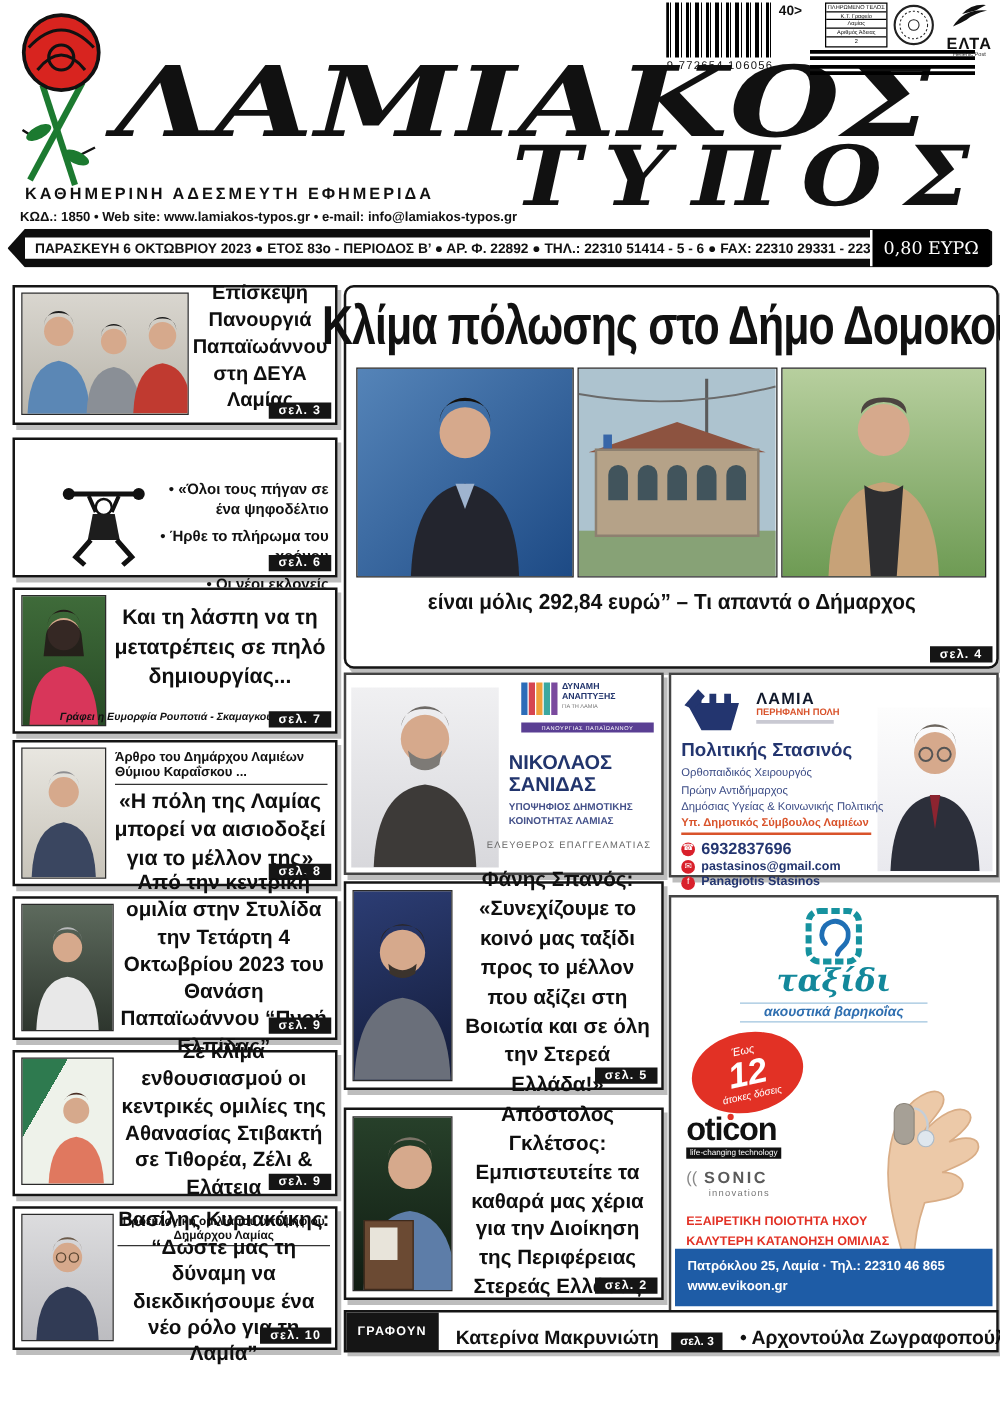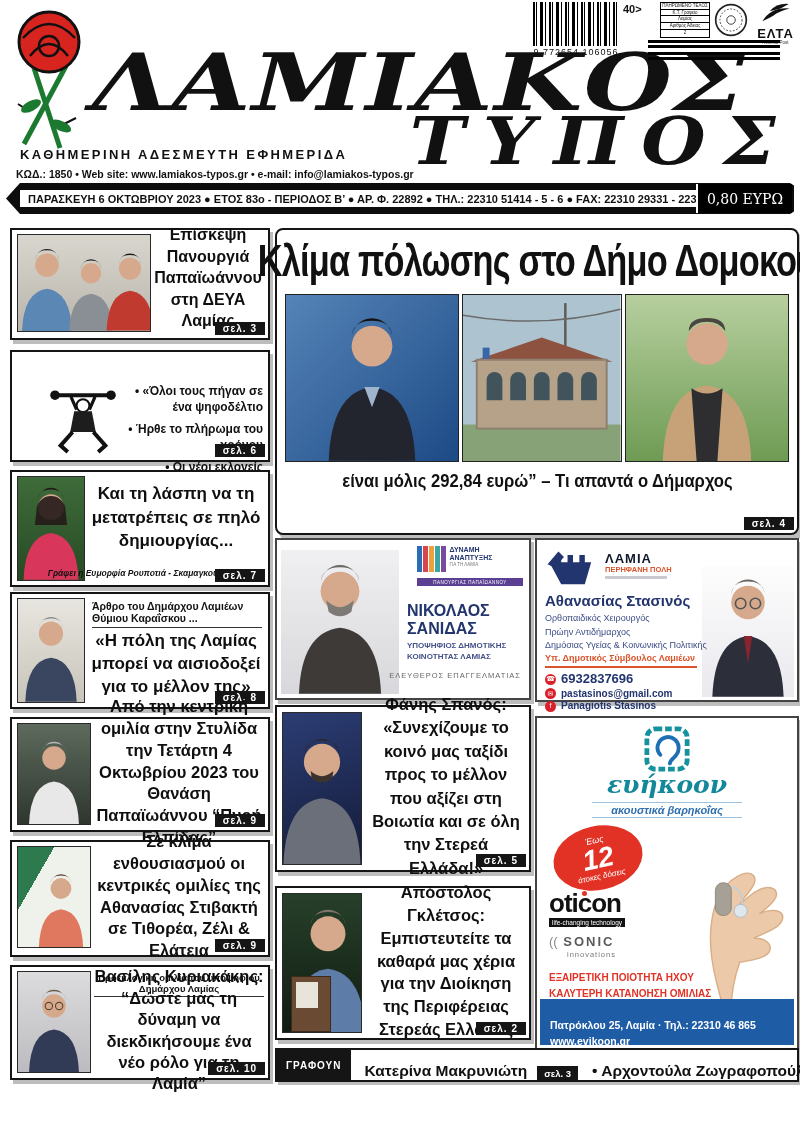--- a/index.html
+++ b/index.html
@@ -141,21 +141,21 @@
   #ev-bubble .q{font-size:8px;font-style:italic}
   #ev-hand{position:absolute;right:0;top:76px;width:152px;height:215px}
   #ev-oticon{position:absolute;left:12px;top:170px;font-size:26px;font-weight:bold;letter-spacing:-1px;color:#111}
   #ev-oticon .dot{position:absolute;left:33px;top:3px;width:5px;height:5px;background:#e23125;border-radius:50%}
   #ev-oticonsub{position:absolute;left:12px;top:200px;font-size:6.5px;background:#111;color:#fff;padding:1px 3px}
   #ev-sonic{position:absolute;left:12px;top:216px;color:#5a5a5a;font-size:13px;font-weight:bold;letter-spacing:2px}
   #ev-sonic .paren{font-weight:normal;letter-spacing:0;color:#888}
   #ev-sonicsub{position:absolute;left:30px;top:232px;font-size:7.5px;color:#777;letter-spacing:1px}
   #ev-features{position:absolute;left:12px;top:252px;font-size:10px;font-weight:bold;color:#e23125;line-height:1.55}
   #ev-bluebar{position:absolute;left:3px;right:3px;bottom:3px;height:46px;background:#1e5ca6;color:#fff;
-              padding:19px 10px;box-sizing:border-box;font-size:10.5px;font-weight:bold;line-height:1.5}
+              padding:7px 10px;box-sizing:border-box;font-size:10.5px;font-weight:bold;line-height:1.5}
 
   
   #grafoun{left:275px;top:1048px;width:520px;height:30px;border:2px solid #151515;box-shadow:3px 3px 0 #bdbdbd;
            display:flex;align-items:flex-end;background:#fff}
   #grafoun .label{height:100%;background:#151515;color:#fff;display:flex;align-items:center;
                   padding:0 9px;font-size:10px;font-weight:bold;letter-spacing:1px}
   #grafoun .nm{font-size:15.5px;font-weight:bold;margin-left:14px;white-space:nowrap}
   #grafoun .pg{background:#151515;color:#fff;font-size:9.5px;font-weight:bold;padding:1.5px 7px;margin-left:10px;white-space:nowrap}
 </style>
 </head>
@@ -419,21 +419,21 @@
     <div id="stasinos-photo">
       <svg class="sil" style="--shirt:#2c2f3a;--hair:#6d665e;height:96%" viewBox="0 0 100 120" preserveAspectRatio="xMidYMax meet">
         <circle cx="50" cy="30" r="16" class="skin"></circle>
         <path d="M34 24 a16 16 0 0 1 32 0 q0-14-16-14 q-16 0-16 14z" class="hair"></path>
         <circle cx="43" cy="31" r="5" fill="none" stroke="#555" stroke-width="1.5"></circle>
         <circle cx="57" cy="31" r="5" fill="none" stroke="#555" stroke-width="1.5"></circle>
         <path d="M16 120 Q18 66 50 62 Q82 66 84 120 Z" class="shirt"></path>
         <path d="M46 62 h8 l-4 26 z" fill="#8c2430"></path>
         </svg>
     </div>
-    <div id="stasinos-name">Αθανασίας Στασινός</div>
+    <div id="stasinos-name">Πολιτικής Στασινός</div>
     <div id="stasinos-lines">
       <div>Ορθοπαιδικός Χειρουργός</div>
       <div>Πρώην Αντιδήμαρχος</div>
       <div>Δημόσιας Υγείας &amp; Κοινωνικής Πολιτικής</div>
     </div>
     <div id="stasinos-role">Υπ. Δημοτικός Σύμβουλος Λαμιέων</div>
     <div id="stasinos-divider"></div>
     <div id="stasinos-contact">
       <div class="row">
           <span class="ico">☎</span>
@@ -476,21 +476,21 @@
     </div>
     <div class="txtarea hl">Απόστολος Γκλέτσος: Εμπιστευτείτε τα καθαρά μας χέρια για την Διοίκηση της Περιφέρειας Στερεάς Ελλάδας</div>
     <div class="badge">σελ. 2</div>
   </div>
 
   <div id="ad-evikoon" class="nbox">
     <svg id="ev-ear" viewBox="0 0 48 48">
       <rect x="3" y="3" width="42" height="42" rx="9" fill="none" stroke="#16929f" stroke-width="5" stroke-dasharray="7 3"></rect>
       <path d="M17 30 a11 11 0 1 1 19 -6 c0 8 -8 9 -9 15" fill="none" stroke="#1f6fb5" stroke-width="4" stroke-linecap="round"></path>
     </svg>
-    <div id="ev-brand">ευήκοον</div>
+    <div id="ev-brand">ταξίδι</div>
     <div id="ev-brandsub">ακουστικά βαρηκοΐας</div>
     <div id="ev-bubble">
       <span class="p">Έως</span>
       <span class="n">12</span>
       <span class="q">άτοκες δόσεις</span>
     </div>
     <svg id="ev-hand" viewBox="0 0 150 230">
       <path fill="#ecc9a8" stroke="#d9ad86" stroke-width="1.5" d="M78 230 C66 190 60 160 66 130 C70 108 82 92 97 86 C108 82 114 88 110 97 C106 105 98 112 94 120 C108 104 124 96 132 102 C139 108 130 118 116 128 C130 122 142 124 141 133 C140 142 124 148 110 154 C122 154 130 160 127 168 C124 176 106 178 95 180 C88 200 86 215 86 230 Z"></path>
       <rect x="69" y="95" width="17" height="35" rx="8" fill="#a6a096" stroke="#8d877d"></rect>
       <path d="M86 99 C96 101 100 112 96 121" stroke="#c4ced8" stroke-width="2" fill="none"></path>

